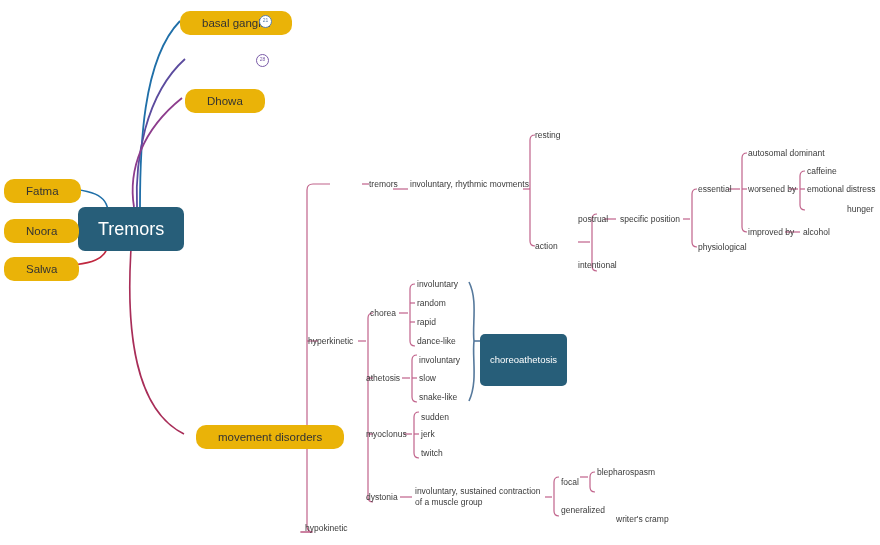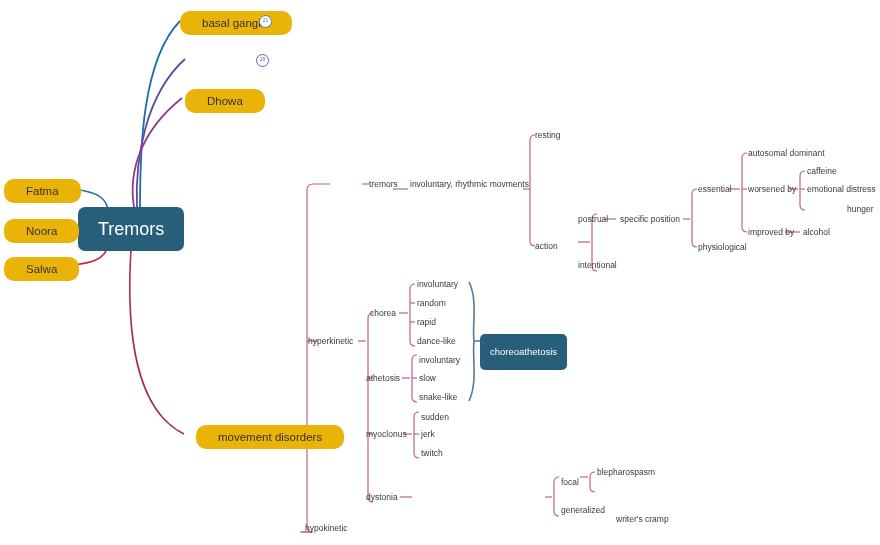--- a/index.html
+++ b/index.html
@@ -19,21 +19,21 @@
     padding:5px 22px;font-size:11.5px;color:#333333;
     line-height:14px;
   }
   
   .main{
     background:#275e79;color:#ffffff;border-radius:7px;
     padding:11px 20px;font-size:18px;line-height:22px;font-weight:400;
   }
   .dark-sm{
     background:#275e79;color:#ffffff;border-radius:5px;
-    padding:12px 10px;font-size:9.5px;line-height:12px;
+    padding:20px 10px;font-size:9.5px;line-height:12px;
   }
   
   .txt{font-size:8.5px;color:#3a3a3a;line-height:11px;}
   .txt.wrap{white-space:normal;width:128px;}
 
   .badge{
     position:absolute;width:11px;height:11px;border-radius:50%;
     border:1px solid #5a7fa8;background:#ffffff;
     font-size:5px;line-height:9px;text-align:center;color:#5a7fa8;
   }
@@ -190,20 +190,21 @@
   <div class="node txt" style="left:419px;top:392px;text-align:right;">snake-like</div>
 
   <div class="node dark-sm" style="left:480px;top:334px;">choreoathetosis</div>
 
   <div class="node txt" style="left:366px;top:429px;">myoclonus</div>
   <div class="node txt" style="left:421px;top:412px;">sudden</div>
   <div class="node txt" style="left:421px;top:429px;">jerk</div>
   <div class="node txt" style="left:421px;top:448px;">twitch</div>
 
   <div class="node txt" style="left:366px;top:492px;">dystonia</div>
+  <div class="node txt wrap" style="left:415px;top:486px;">involuntary, sustained contraction of a muscle group</div>
   <div class="node txt" style="left:561px;top:477px;">focal</div>
   <div class="node txt" style="left:561px;top:505px;">generalized</div>
   <div class="node txt" style="left:597px;top:467px;">blepharospasm</div>
   <div class="node txt" style="left:597px;top:514px;margin-left:19px;">writer's cramp</div>
 
   <div class="node txt" style="left:305px;top:523px;">hypokinetic</div>
 
 </div>
 
 </body></html>

